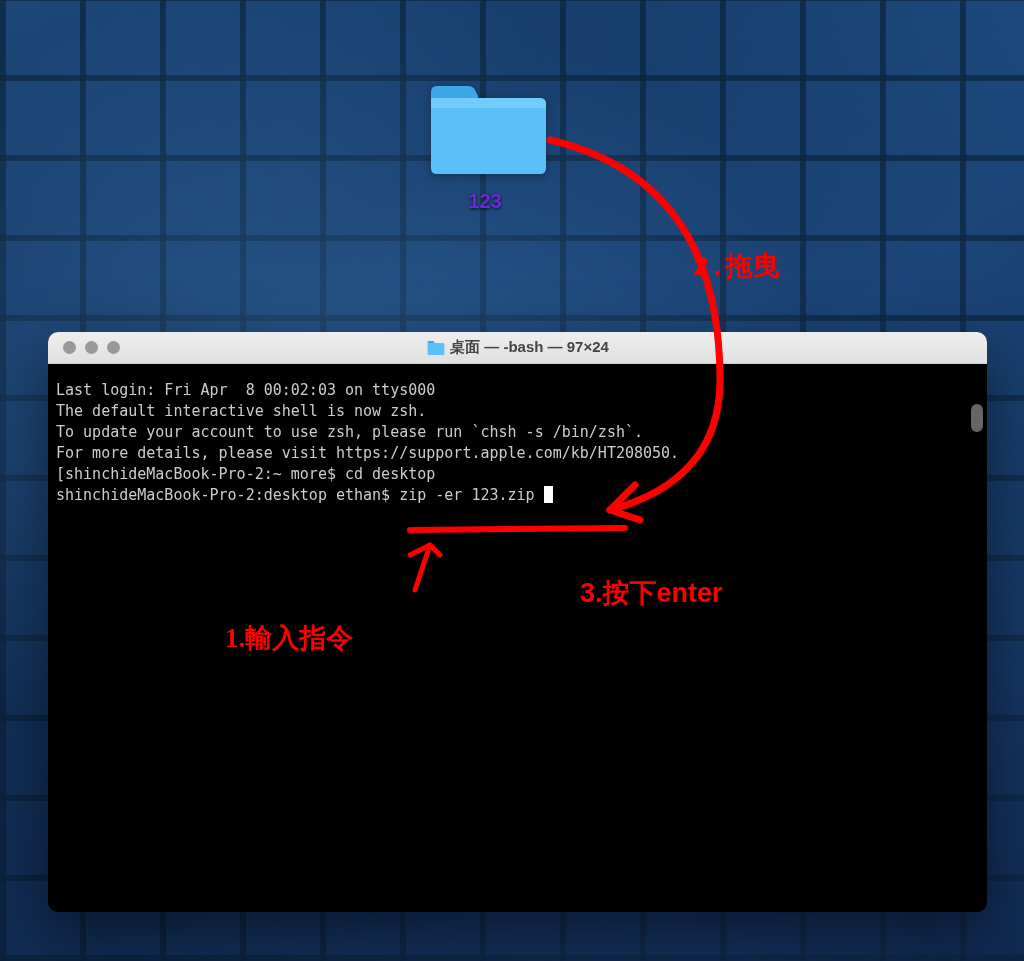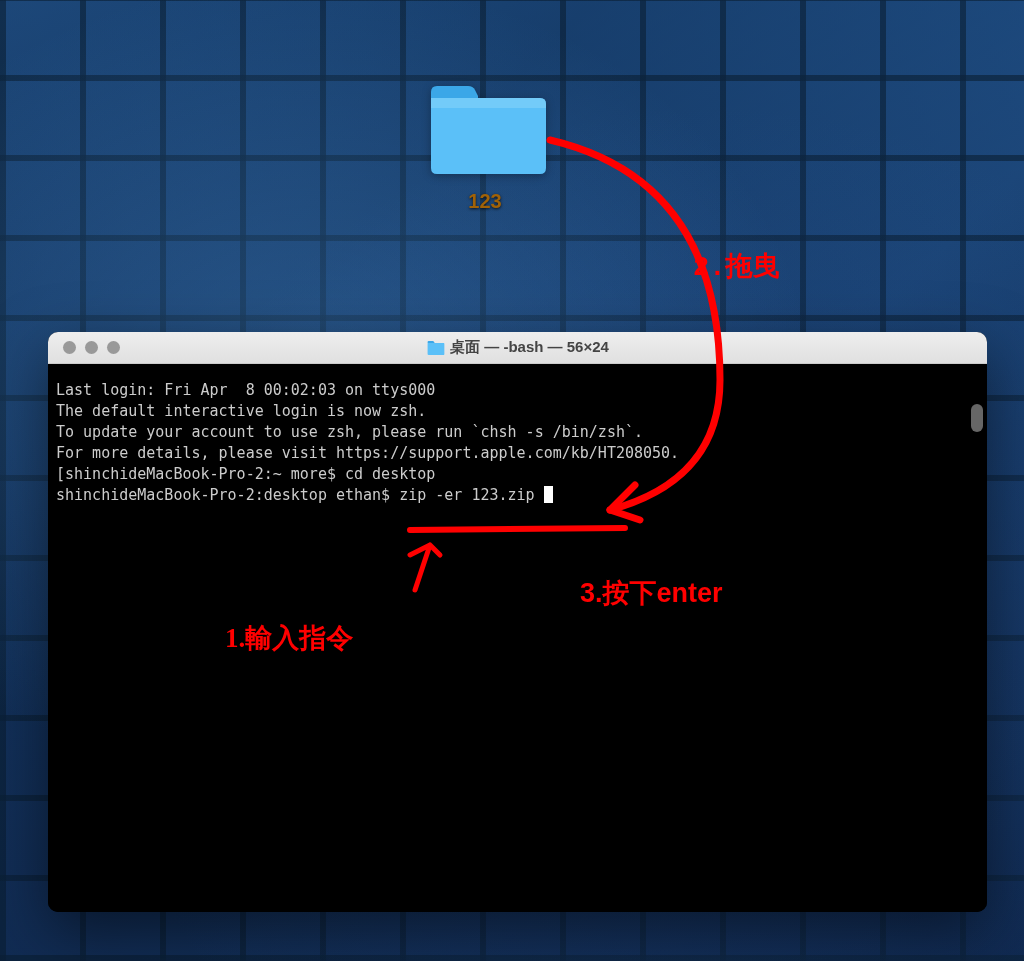--- a/index.html
+++ b/index.html
@@ -71,21 +71,21 @@
       margin: 0 auto;
     }
     
     .folder-icon svg {
       width: 100%;
       height: 100%;
       filter: drop-shadow(0 2px 4px rgba(0,0,0,0.3));
     }
     
     .folder-label {
-      color: #a16207;
+      color: #6d28d9;
       font-size: 20px;
       font-weight: 600;
       margin-top: 10px;
       text-shadow: 0 1px 3px rgba(0,0,0,0.8);
     }
     
     
     .terminal-window {
       position: absolute;
       top: 332px;
@@ -209,28 +209,28 @@
     <div class="traffic-lights">
       <div class="traffic-light"></div>
       <div class="traffic-light"></div>
       <div class="traffic-light"></div>
     </div>
     <div class="terminal-title">
       <svg class="title-folder-icon" viewBox="0 0 18 14">
         <path d="M 1 2 L 1 1 Q 1 0 2 0 L 6 0 Q 7 0 7.5 1 L 8 2 Z" fill="#3ba7e8"></path>
         <path d="M 1 2 L 17 2 Q 18 2 18 3 L 18 13 Q 18 14 17 14 L 2 14 Q 1 14 1 13 Z" fill="#5bc0f8"></path>
       </svg>
-      <span>桌面 — -bash — 56×24</span>
+      <span>桌面 — -bash — 97×24</span>
     </div>
   </div>
   <div class="terminal-body">
     <div class="terminal-scrollbar"></div>
     <div class="terminal-line">Last login: Fri Apr  8 00:02:03 on ttys000</div>
     <div class="terminal-line"></div>
-    <div class="terminal-line">The default interactive login is now zsh.</div>
+    <div class="terminal-line">The default interactive shell is now zsh.</div>
     <div class="terminal-line">To update your account to use zsh, please run `chsh -s /bin/zsh`.</div>
     <div class="terminal-line">For more details, please visit https://support.apple.com/kb/HT208050.</div>
     <div class="terminal-line">[shinchideMacBook-Pro-2:~ more$ cd desktop</div>
     <div class="terminal-line"><span>shinchideMacBook-Pro-2:desktop ethan$ zip -er 123.zip </span><span class="cursor"></span></div>
   </div>
 </div>
 
 <svg class="annotation-svg" style="top:130px; left:540px; width:260px; height:400px;">
   <path d="M 10 10 Q 180 50 180 250 Q 180 350 70 380" stroke="#ff0000" stroke-width="7" fill="none" stroke-linecap="round"></path>
   <path d="M 70 380 L 95 355 M 70 380 L 100 390" stroke="#ff0000" stroke-width="7" fill="none" stroke-linecap="round"></path>

